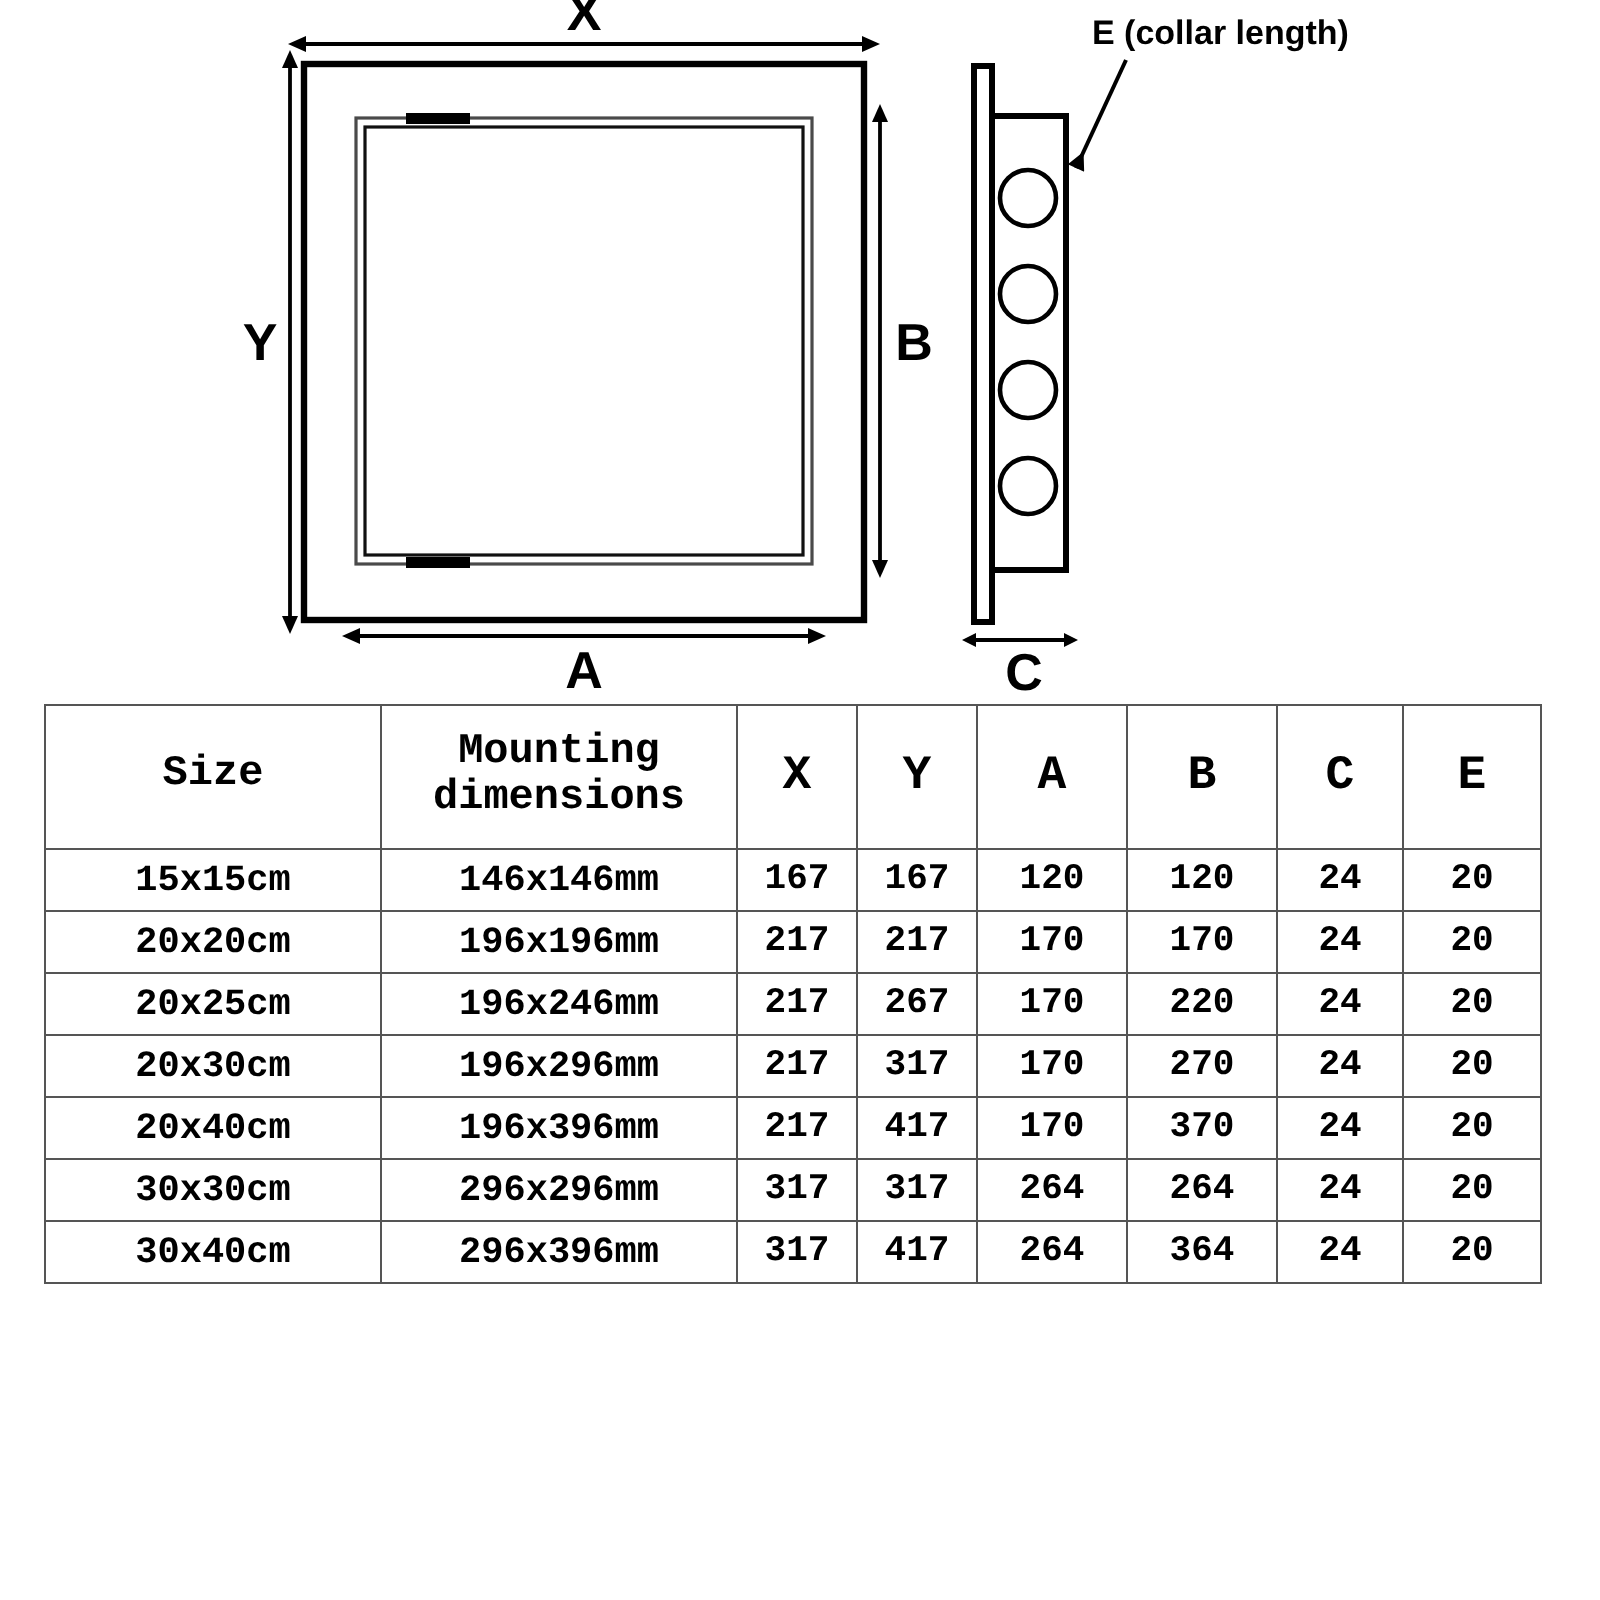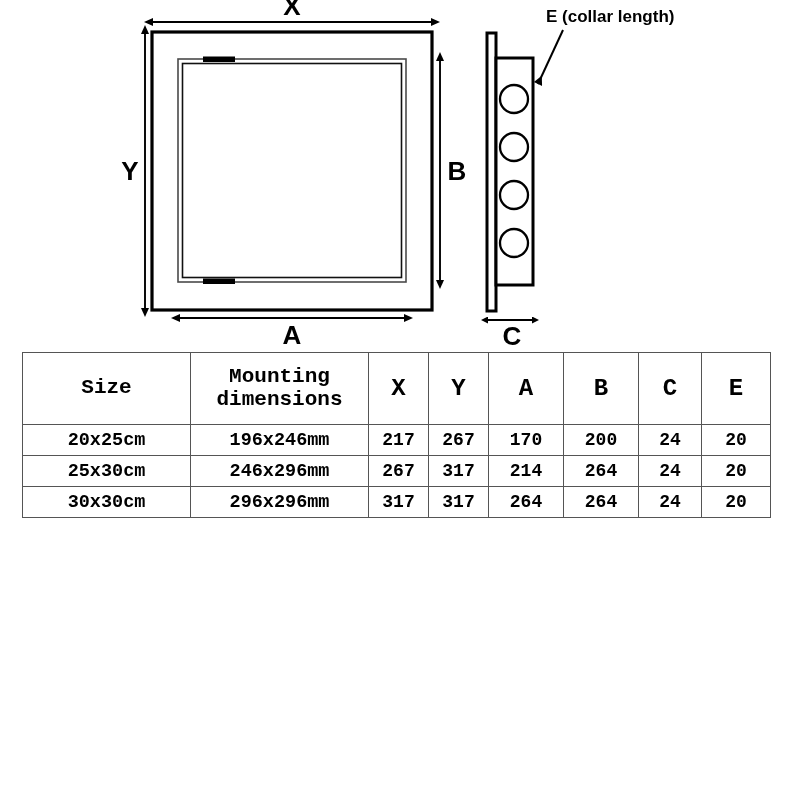--- a/index.html
+++ b/index.html
@@ -182,45 +182,85 @@
         <th class="hdr-letter">X</th>
         <th class="hdr-letter">Y</th>
         <th class="hdr-letter">A</th>
         <th class="hdr-letter">B</th>
         <th class="hdr-letter">C</th>
         <th class="hdr-letter">E</th>
       </tr>
     </thead>
     <tbody id="spec-table-body">
 
+    <tr>
+          <td class="c-size">15x15cm</td>
+          <td class="c-mount">146x146mm</td>
+          <td class="c-x">167</td>
+          <td class="c-y">167</td>
+          <td class="c-a">120</td>
+          <td class="c-b">120</td>
+          <td class="c-c">24</td>
+          <td class="c-e">20</td>
+        </tr>
+        <tr>
+          <td class="c-size">20x20cm</td>
+          <td class="c-mount">196x196mm</td>
+          <td class="c-x">217</td>
+          <td class="c-y">217</td>
+          <td class="c-a">170</td>
+          <td class="c-b">170</td>
+          <td class="c-c">24</td>
+          <td class="c-e">20</td>
+        </tr>
         <tr>
           <td class="c-size">20x25cm</td>
           <td class="c-mount">196x246mm</td>
           <td class="c-x">217</td>
           <td class="c-y">267</td>
           <td class="c-a">170</td>
-          <td class="c-b">200</td>
-          <td class="c-c">24</td>
-          <td class="c-e">20</td>
-        </tr>
-        <tr>
-          <td class="c-size">25x30cm</td>
-          <td class="c-mount">246x296mm</td>
-          <td class="c-x">267</td>
+          <td class="c-b">220</td>
+          <td class="c-c">24</td>
+          <td class="c-e">20</td>
+        </tr>
+        <tr>
+          <td class="c-size">20x30cm</td>
+          <td class="c-mount">196x296mm</td>
+          <td class="c-x">217</td>
           <td class="c-y">317</td>
-          <td class="c-a">214</td>
-          <td class="c-b">264</td>
+          <td class="c-a">170</td>
+          <td class="c-b">270</td>
+          <td class="c-c">24</td>
+          <td class="c-e">20</td>
+        </tr>
+        <tr>
+          <td class="c-size">20x40cm</td>
+          <td class="c-mount">196x396mm</td>
+          <td class="c-x">217</td>
+          <td class="c-y">417</td>
+          <td class="c-a">170</td>
+          <td class="c-b">370</td>
           <td class="c-c">24</td>
           <td class="c-e">20</td>
         </tr>
         <tr>
           <td class="c-size">30x30cm</td>
           <td class="c-mount">296x296mm</td>
           <td class="c-x">317</td>
           <td class="c-y">317</td>
           <td class="c-a">264</td>
           <td class="c-b">264</td>
           <td class="c-c">24</td>
           <td class="c-e">20</td>
         </tr>
+        <tr>
+          <td class="c-size">30x40cm</td>
+          <td class="c-mount">296x396mm</td>
+          <td class="c-x">317</td>
+          <td class="c-y">417</td>
+          <td class="c-a">264</td>
+          <td class="c-b">364</td>
+          <td class="c-c">24</td>
+          <td class="c-e">20</td>
+        </tr>
       </tbody>
   </table>
 </div>
 
 </body></html>

